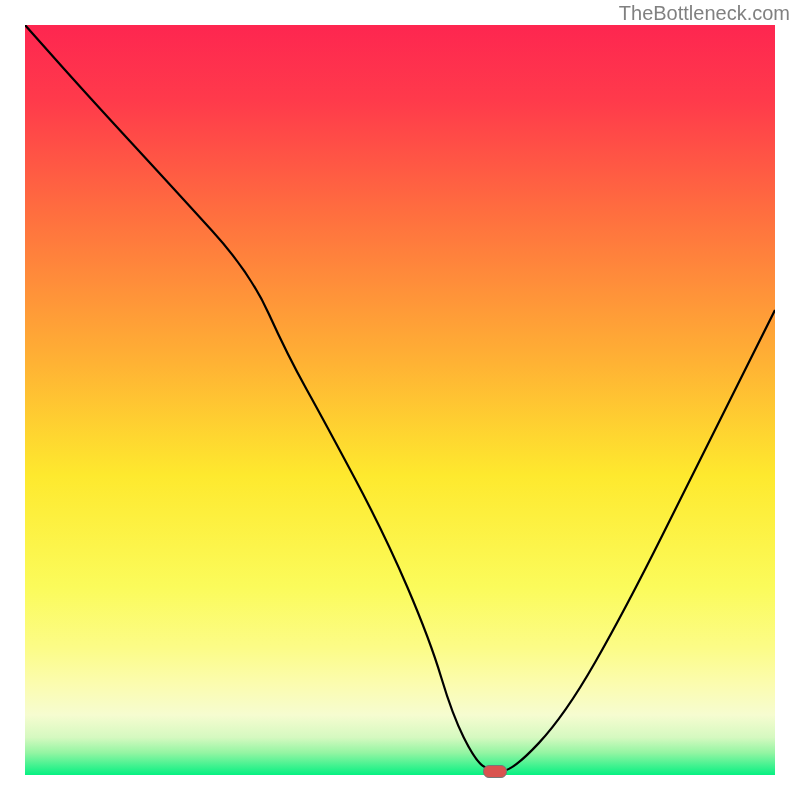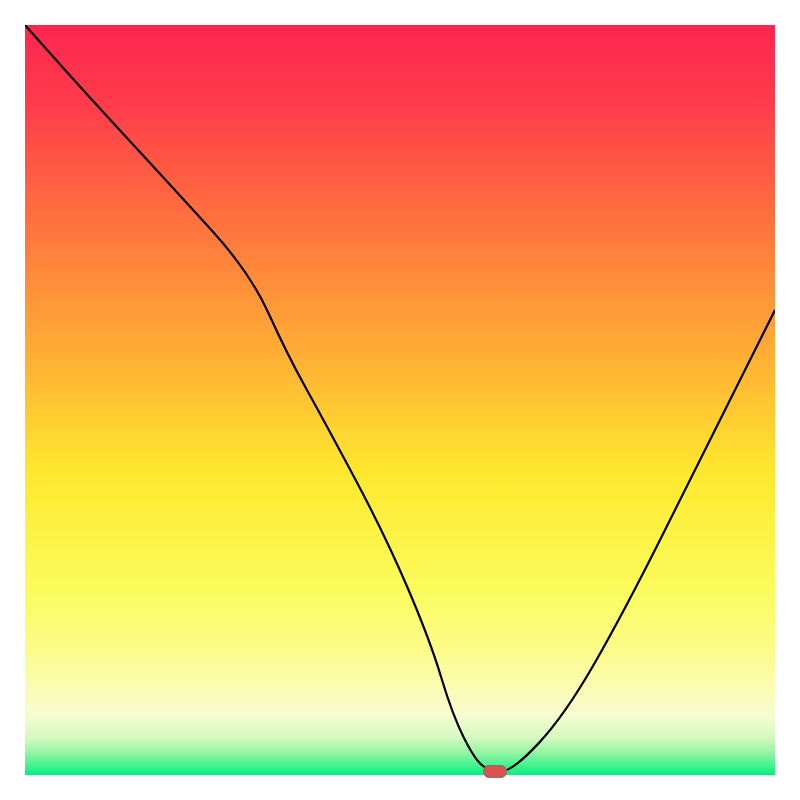--- a/index.html
+++ b/index.html
@@ -52,20 +52,21 @@
     height: 11px;
     background: #d9534f;
     border: 1px solid #777;
     border-radius: 6px;
   }
 </style>
 </head>
 <body>
 
 <div class="container">
+  <div class="watermark">TheBottleneck.com</div>
 
   <div class="plot-area">
     <svg class="gradient-bg" viewBox="0 0 750 750" preserveAspectRatio="none">
       <defs>
         <linearGradient id="bg-grad" x1="0" y1="0" x2="0" y2="1">
           <stop offset="0%" stop-color="#fe2650"></stop>
           <stop offset="10%" stop-color="#ff3a4b"></stop>
           <stop offset="25%" stop-color="#ff6e3f"></stop>
           <stop offset="45%" stop-color="#ffb234"></stop>
           <stop offset="60%" stop-color="#fee92e"></stop>

